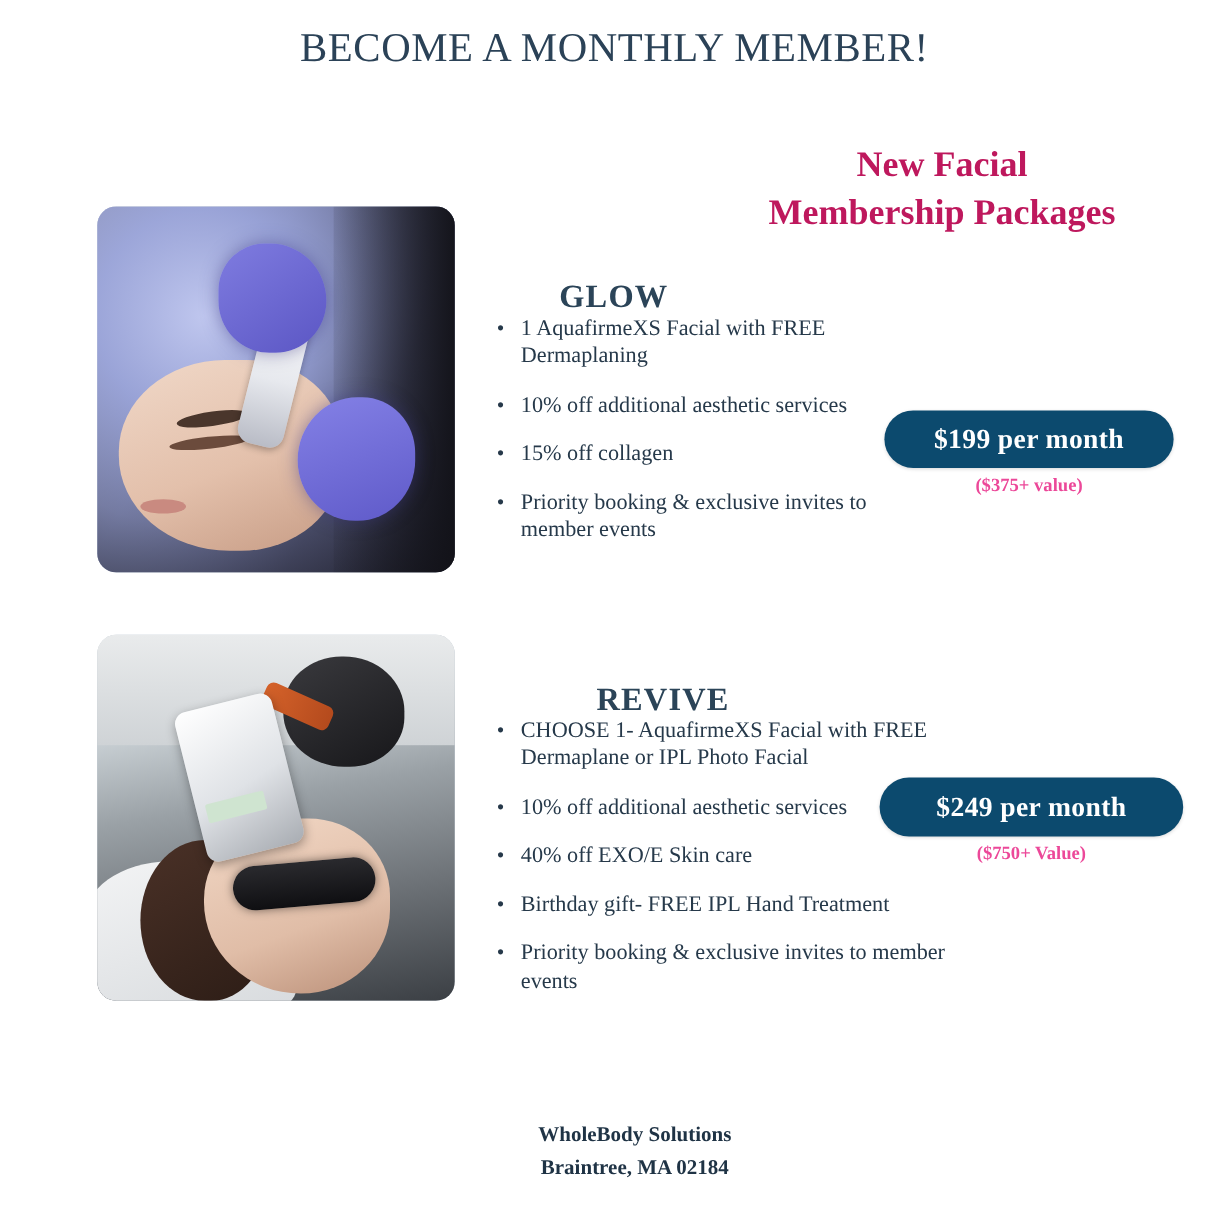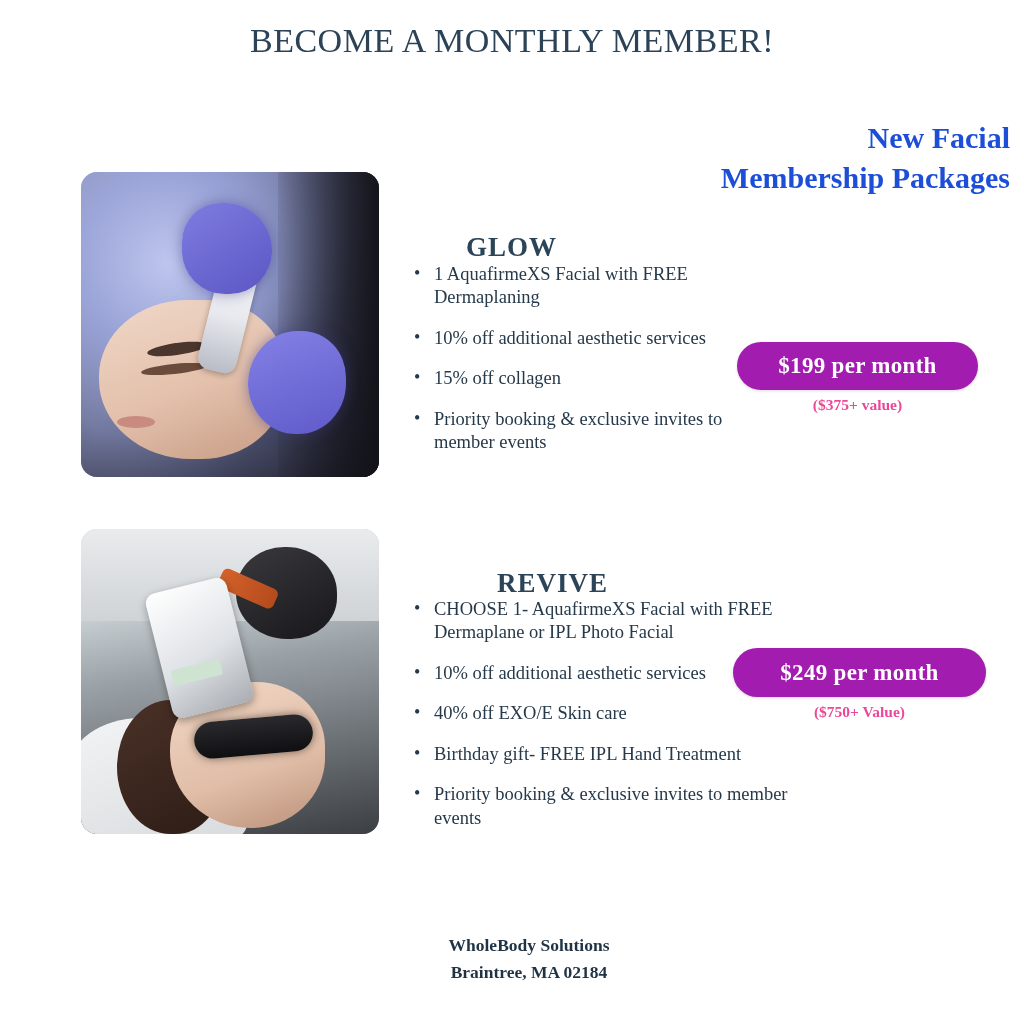--- a/index.html
+++ b/index.html
@@ -35,25 +35,25 @@
     font-weight: 400;
     font-family: "Liberation Serif", serif;
   }
 
   
   .sub-headline {
     position: absolute;
     top: 118px;
     left: 560px;
     width: 450px;
-    text-align: right;
+    text-align: center;
     font-size: 30px;
     font-weight: bold;
     line-height: 1.32;
-    color: #1d4ed8;
+    color: #be185d;
   }
   .sub-headline .line2 {
     display: block;
   }
 
   
   .photo {
     position: absolute;
     border-radius: 16px;
     overflow: hidden;
@@ -288,21 +288,21 @@
   }
   .benefits-revive {
     top: 598px;
     left: 410px;
     width: 360px;
   }
 
   
   .price-pill {
     position: absolute;
-    background: #a21caf;
+    background: #0c4a6e;
     color: #ffffff;
     border-radius: 30px;
     font-size: 23px;
     font-weight: bold;
     display: flex;
     align-items: center;
     justify-content: center;
     letter-spacing: 0.3px;
     box-shadow: 0 1px 3px rgba(0,0,0,0.15);
   }

